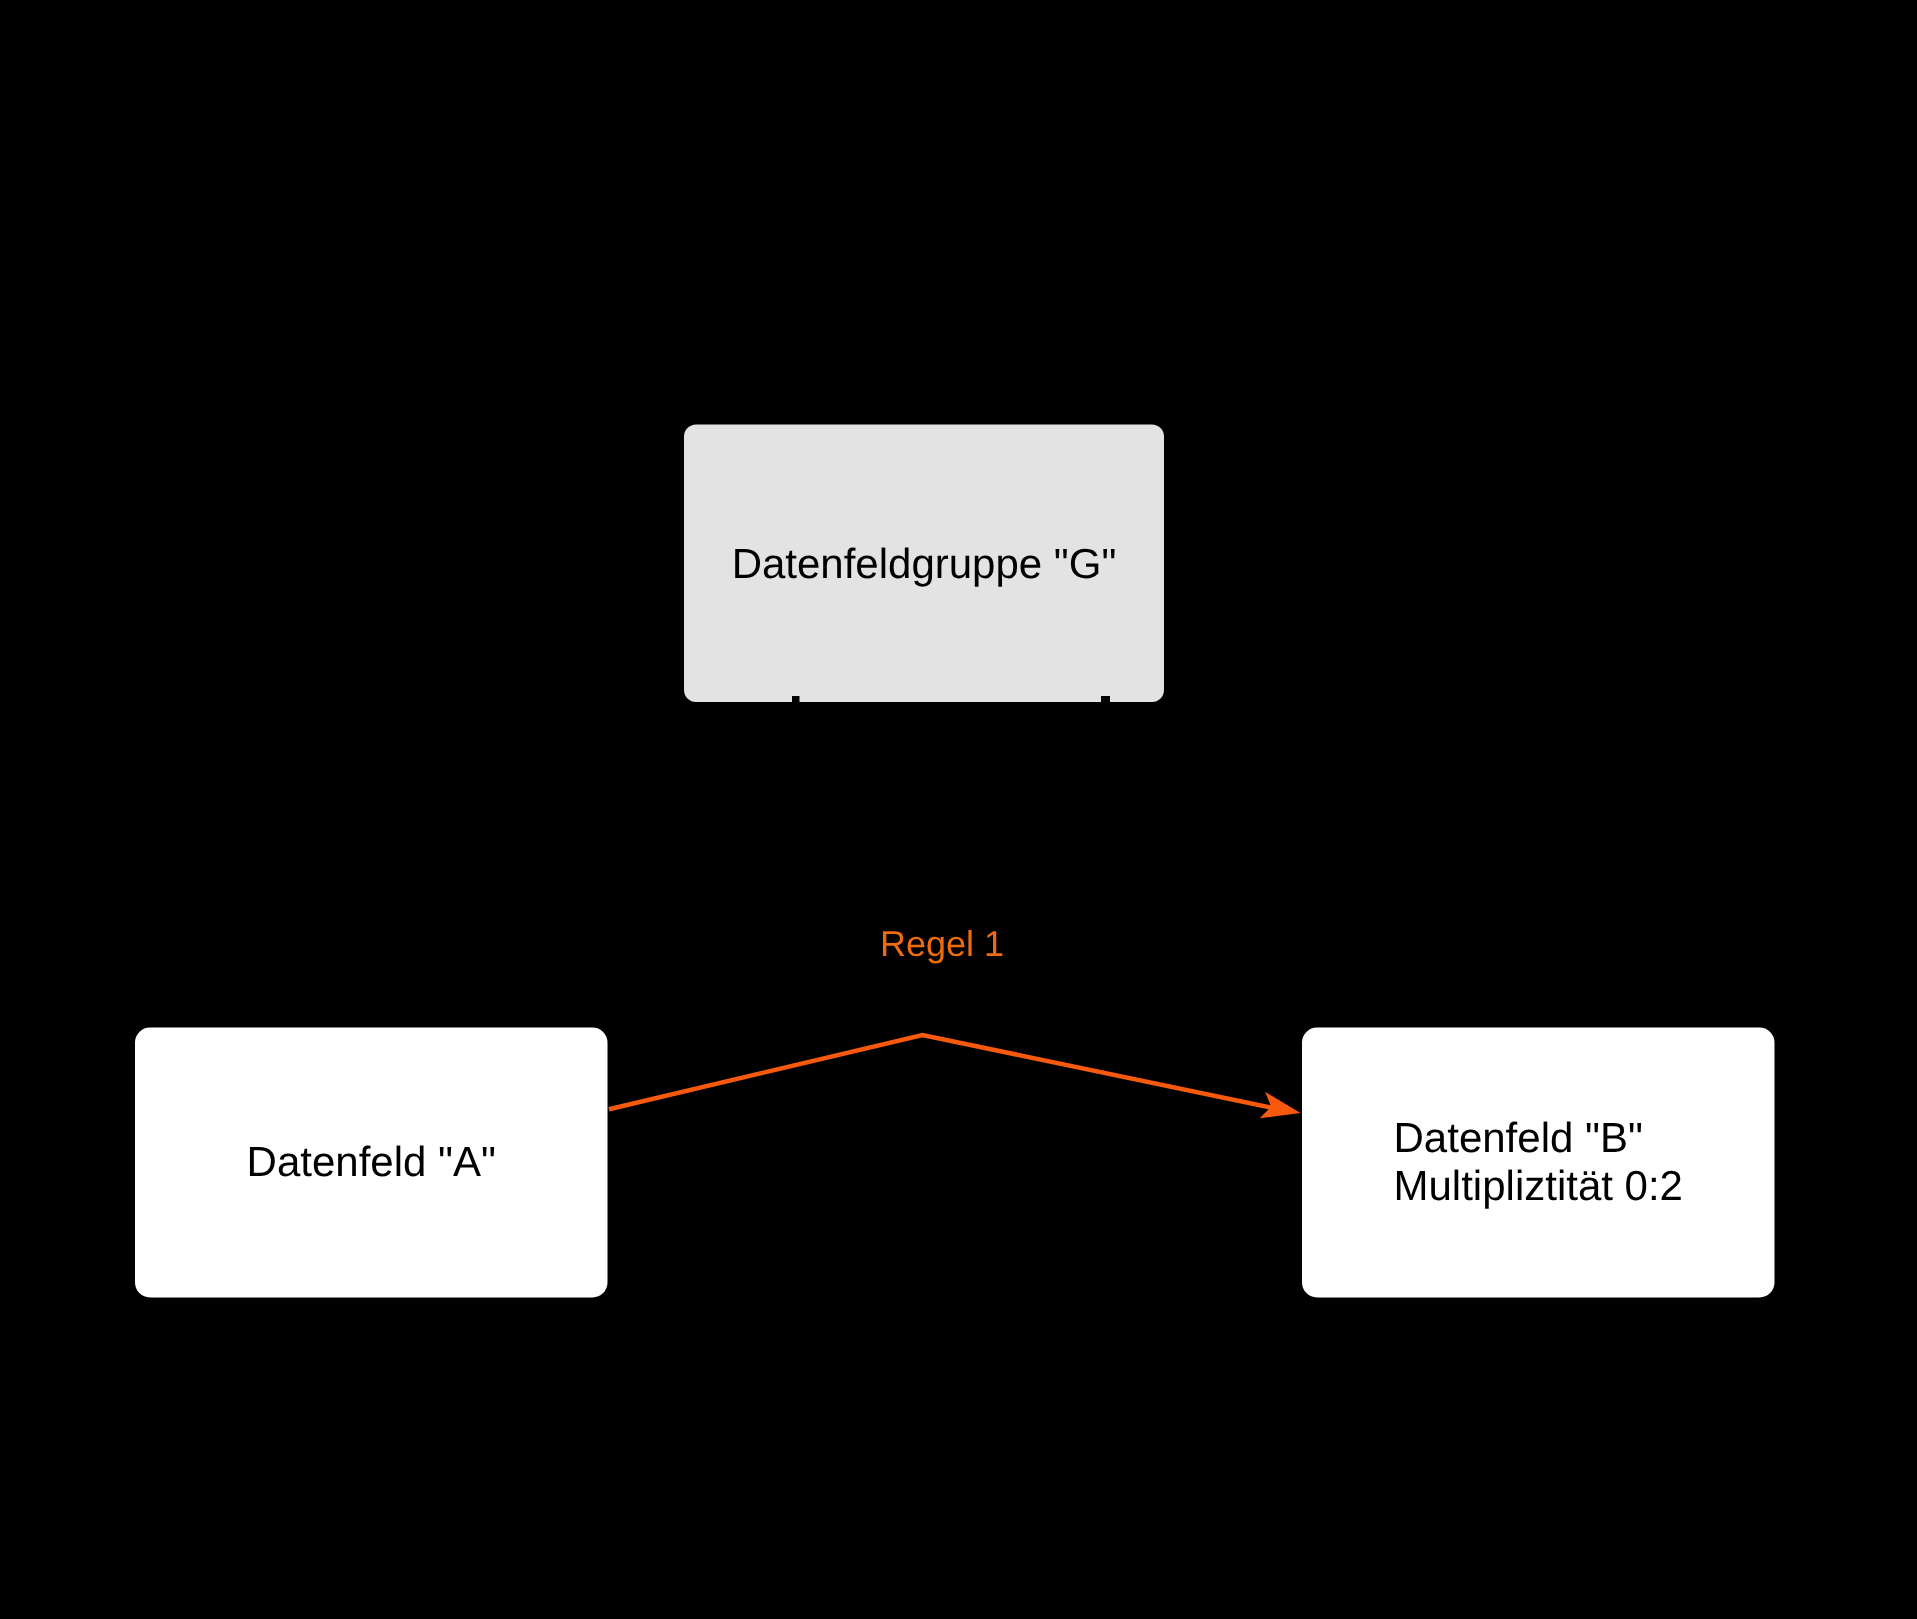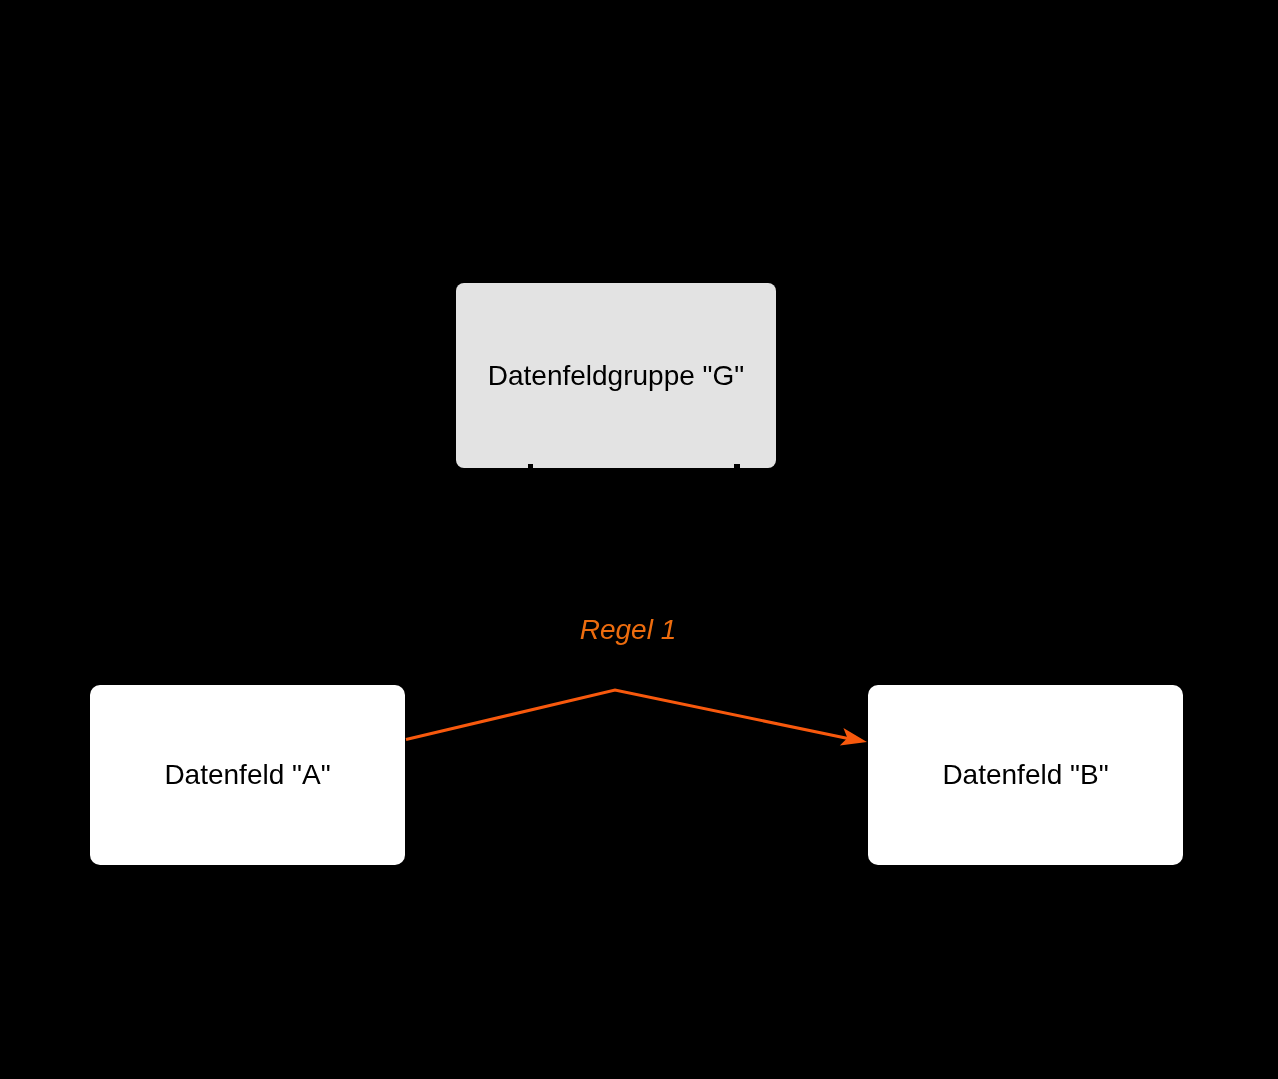--- a/index.html
+++ b/index.html
@@ -50,24 +50,23 @@
   }
   .field-a { left: 90px;  top: 685px; }
   .field-b { left: 868px; top: 685px; }
 
   .rule-label {
     position: absolute;
     left: 628px;
     top: 613px;
     transform: translateX(-50%);
     color: #ed6c0e;
-    font-size: 28px;
+    font-size: 24px;
     line-height: 34px;
     white-space: nowrap;
-    font-style: italic;
   }
   .arrow-svg {
     position: absolute;
     left: 0;
     top: 0;
     pointer-events: none;
   }
   .occluded-tip {
     position: absolute;
     background: #000000;
@@ -96,16 +95,17 @@
 
   <div class="node field-node field-a">
     <div class="lines">
       <div>Datenfeld "A"</div>
     </div>
   </div>
 
   <div class="node field-node field-b">
     <div class="lines">
       <div>Datenfeld "B"</div>
+      <div>Multipliztität 0:2</div>
     </div>
   </div>
 
 </div>
 
 </body></html>

